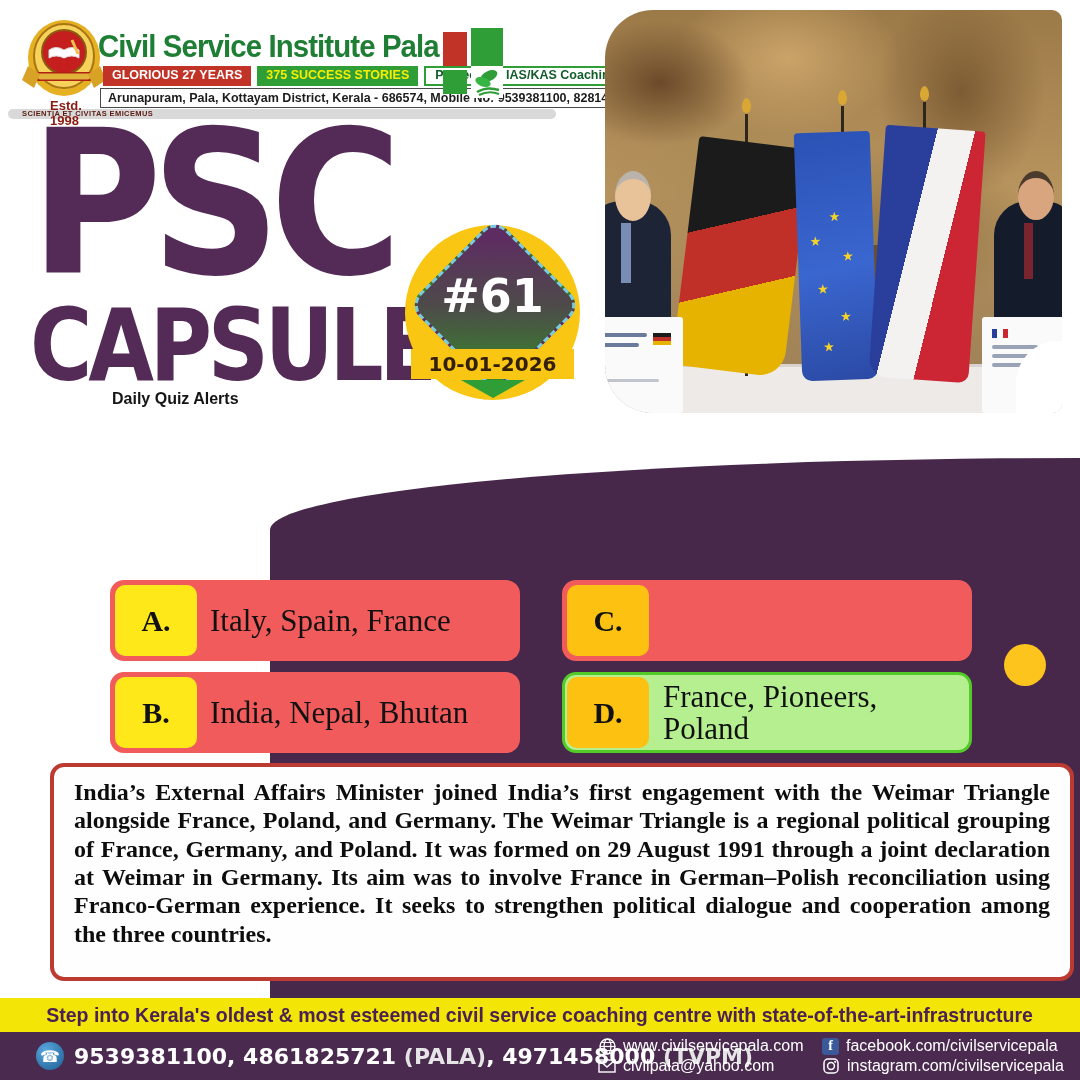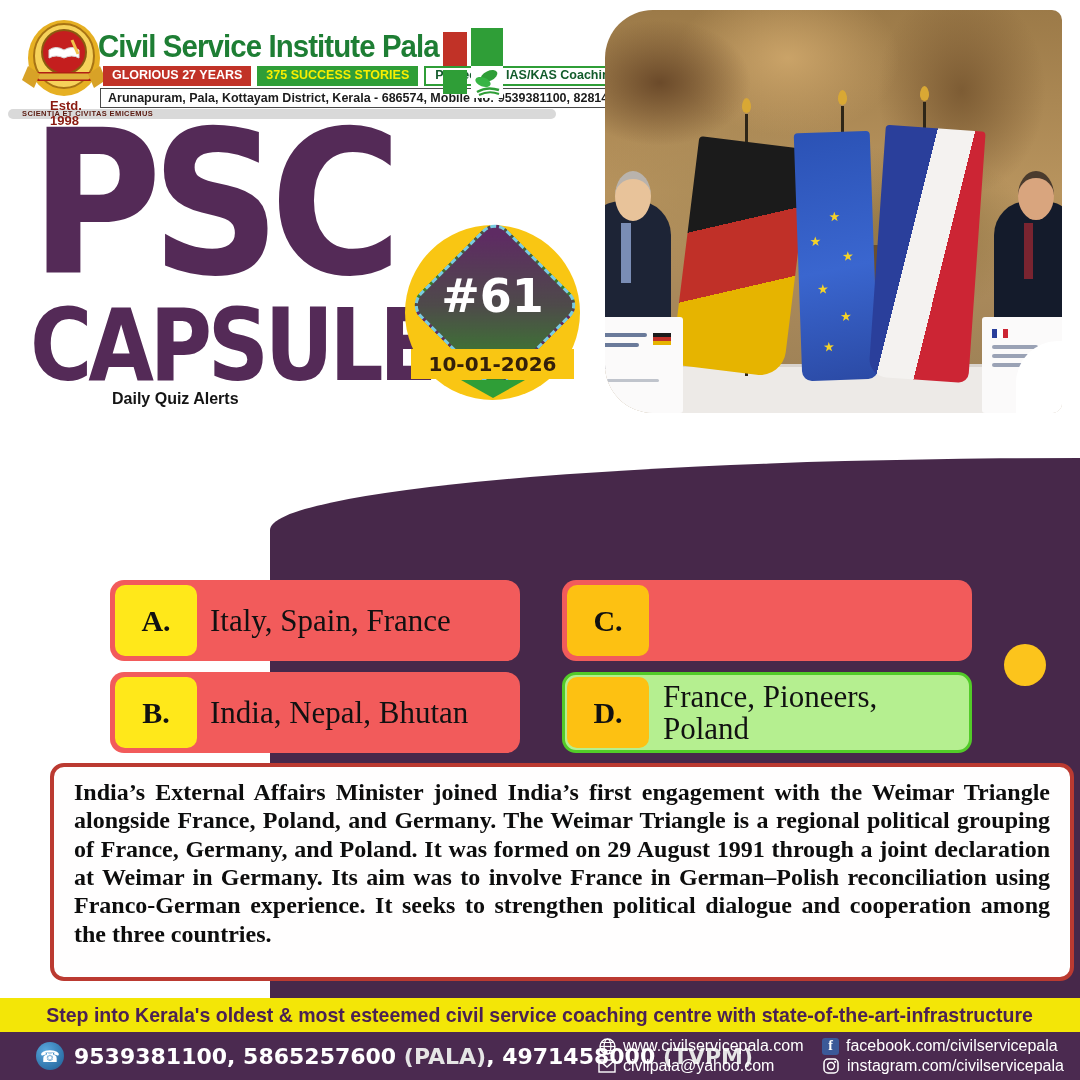--- a/index.html
+++ b/index.html
@@ -248,21 +248,21 @@
 
   <div class="abs" id="expl">India’s External Affairs Minister joined India’s first engagement with the Weimar Triangle alongside France, Poland, and Germany. The Weimar Triangle is a regional political grouping of France, Germany, and Poland. It was formed on 29 August 1991 through a joint declaration at Weimar in Germany. Its aim was to involve France in German–Polish reconciliation using Franco-German experience. It seeks to strengthen political dialogue and cooperation among the three countries.</div>
 
   <div class="abs" id="tagline-bar">
     <span>Step into Kerala's oldest &amp; most esteemed civil service coaching centre with state-of-the-art-infrastructure</span>
   </div>
 
   <div class="abs" id="footer-bar">
     <div id="phone-group">
       <div id="phone-icon">☎</div>
-      <div id="phone-text"><span>9539381100, 5865257600 </span><span class="gold">(PALA)</span><span>, 4971458000 </span><span class="gold">(TVPM)</span></div>
+      <div id="phone-text"><span>9539381100, 4861825721 </span><span class="gold">(PALA)</span><span>, 4971458000 </span><span class="gold">(TVPM)</span></div>
     </div>
 
     <div class="contact-col" id="web-col">
       <div class="contact-row">
         <span class="cicon">
           <svg width="17" height="17" viewBox="0 0 17 17">
               <circle cx="8.5" cy="8.5" r="7.5" fill="none" stroke="#fff" stroke-width="1.4"></circle>
               <ellipse cx="8.5" cy="8.5" rx="3.4" ry="7.5" fill="none" stroke="#fff" stroke-width="1.2"></ellipse>
               <line x1="1" y1="8.5" x2="16" y2="8.5" stroke="#fff" stroke-width="1.2"></line>
               <line x1="2" y1="4.5" x2="15" y2="4.5" stroke="#fff" stroke-width="1"></line>

